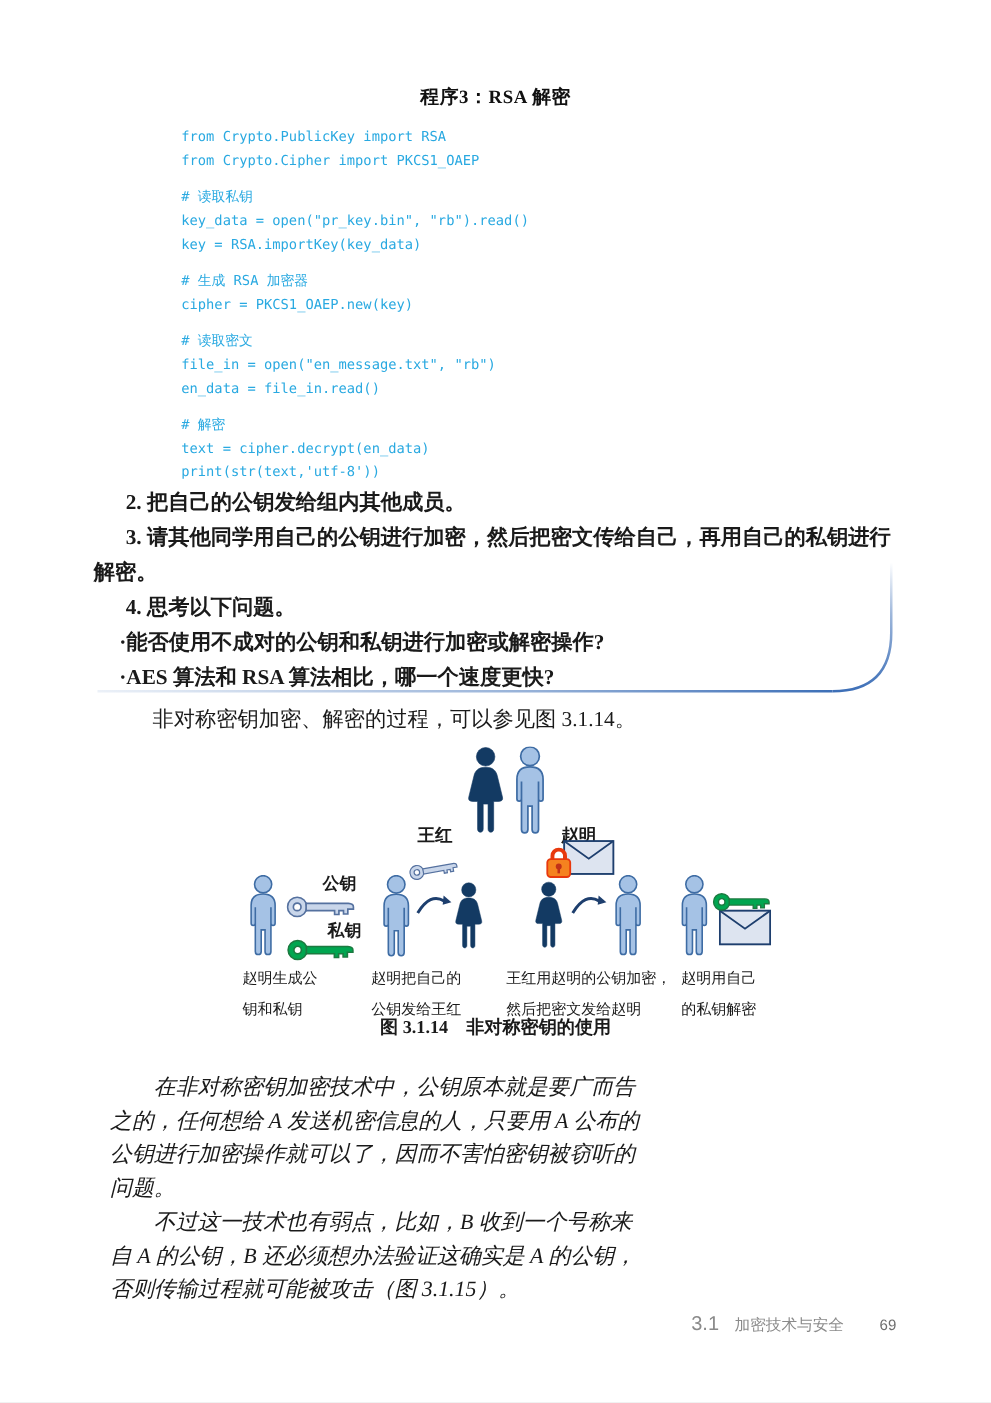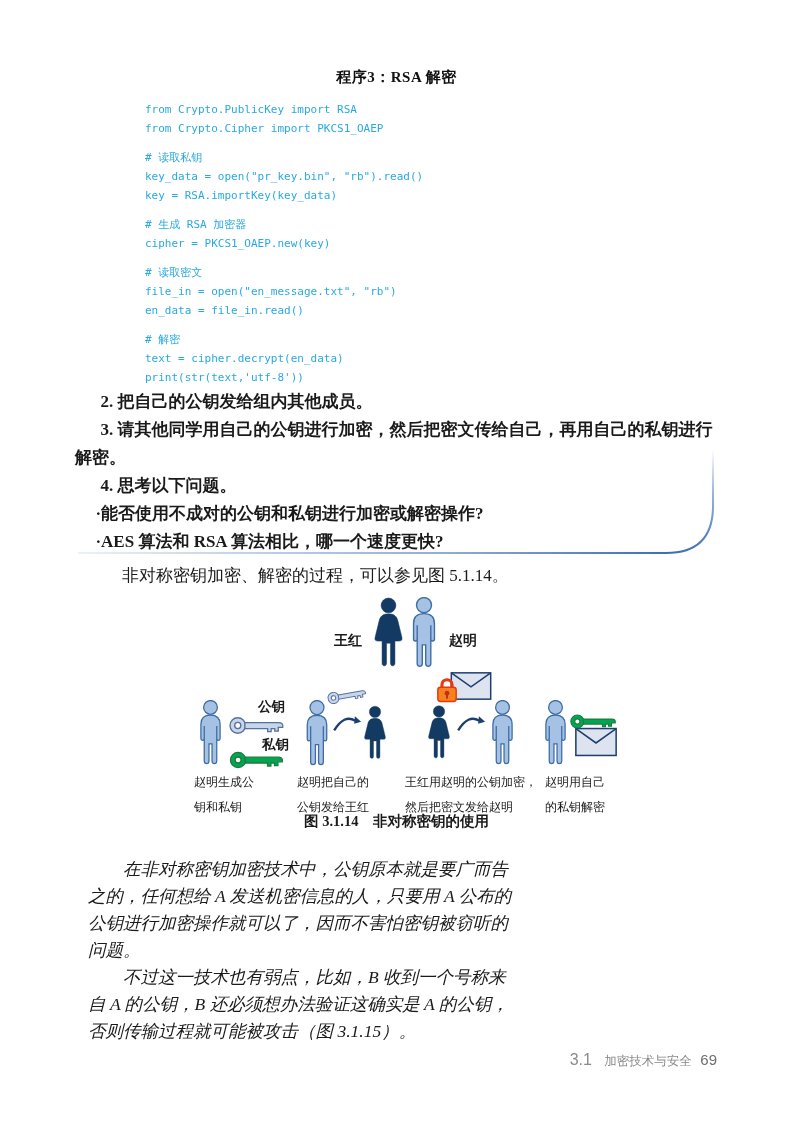--- a/index.html
+++ b/index.html
@@ -26,40 +26,40 @@
   .box-border-svg{position:absolute;left:0;top:0;pointer-events:none;}
 
   .activity{position:absolute;left:75px;top:388px;width:645px;font-size:17px;line-height:28px;}
   .activity p{margin:0;font-weight:bold;}
   .activity .item{text-indent:1.5em;}
   .activity .bullet{text-indent:1.2em;}
 
   .intro{position:absolute;left:88px;top:563px;width:650px;margin:0;
          font-size:17px;line-height:26px;text-indent:2em;}
 
-  .fig-label{position:absolute;font-size:14px;font-weight:bold;white-space:nowrap;}
+  .fig-label{position:absolute;font-size:14px;font-weight:bold;white-space:nowrap;margin-top:28px;}
   .key-label{position:absolute;font-size:13.5px;font-weight:bold;white-space:nowrap;}
   .scene-caption{position:absolute;font-size:12px;line-height:25px;font-weight:normal;white-space:nowrap;}
   .fig-caption{position:absolute;top:812px;left:0;width:793px;text-align:center;
                font-size:14.5px;font-weight:bold;}
 
   .icon{position:absolute;display:block;}
   .person-light{fill:var(--person_light);stroke:var(--person_light_outline);stroke-width:1.4;}
   .person-dark{fill:var(--person_dark);stroke:var(--person_dark);stroke-width:.5;}
   .key-light{fill:var(--key_light);stroke:var(--key_light_outline);stroke-width:1.3;}
   .key-green{fill:var(--key_green);stroke:var(--key_green_outline);stroke-width:1.3;}
 
   .bodytext{position:absolute;left:88px;top:856px;width:434px;font-size:17.5px;line-height:27px;font-style:italic;}
   .bodytext p{margin:0;text-indent:2em;}
 
   .footer{position:absolute;top:1051px;left:0;width:717px;text-align:right;
           font-family:"Liberation Sans","DejaVu Sans",sans-serif;color:var(--footer_text);}
   .footer-sec{font-size:16px;}
   .footer-title{font-size:12.5px;margin-left:8px;margin-top:12px;}
-  .footer-page{font-size:15px;color:var(--page_number);margin-left:4px;}
+  .footer-page{font-size:12px;color:var(--page_number);margin-left:24px;}
 </style>
 </head>
 <body>
 
 <svg width="0" height="0" style="position:absolute" aria-hidden="true">
   <defs>
     <symbol id="sym-person-male" viewBox="0 0 36 74">
       <circle cx="18" cy="8.2" r="7.6"></circle>
       <path d="M18,16.8 C24.8,16.8 28.6,20.2 28.6,26.8 L28.6,42.6 C28.6,45.2 24.9,45.2 24.9,42.6
                L24.9,28.6 L24.9,67.5 C24.9,71.2 19.7,71.2 19.7,67.5 L19.7,48.5 L16.3,48.5 L16.3,67.5
@@ -138,21 +138,21 @@
   </svg>
 
   <div class="activity">
     <p class="item">2. 把自己的公钥发给组内其他成员。</p>
     <p class="item">3. 请其他同学用自己的公钥进行加密，然后把密文传给自己，再用自己的私钥进行解密。</p>
     <p class="item">4. 思考以下问题。</p>
     <p class="bullet">·能否使用不成对的公钥和私钥进行加密或解密操作?</p>
     <p class="bullet">·AES 算法和 RSA 算法相比，哪一个速度更快?</p>
   </div>
 
-  <p class="intro">非对称密钥加密、解密的过程，可以参见图 5.1.14。</p>
+  <p class="intro">非对称密钥加密、解密的过程，可以参见图 3.1.14。</p>
 
   <div class="fig-label" style="left:334px;top:632px">王红</div>
   <svg class="icon person-dark" style="left:369px;top:597px" width="39" height="73">
       <use href="#sym-person-female"></use>
     </svg>
   <svg class="icon person-light" style="left:406px;top:597px" width="36" height="73">
       <use href="#sym-person-male"></use>
     </svg>
   <div class="fig-label" style="left:449px;top:632px">赵明</div>
 

